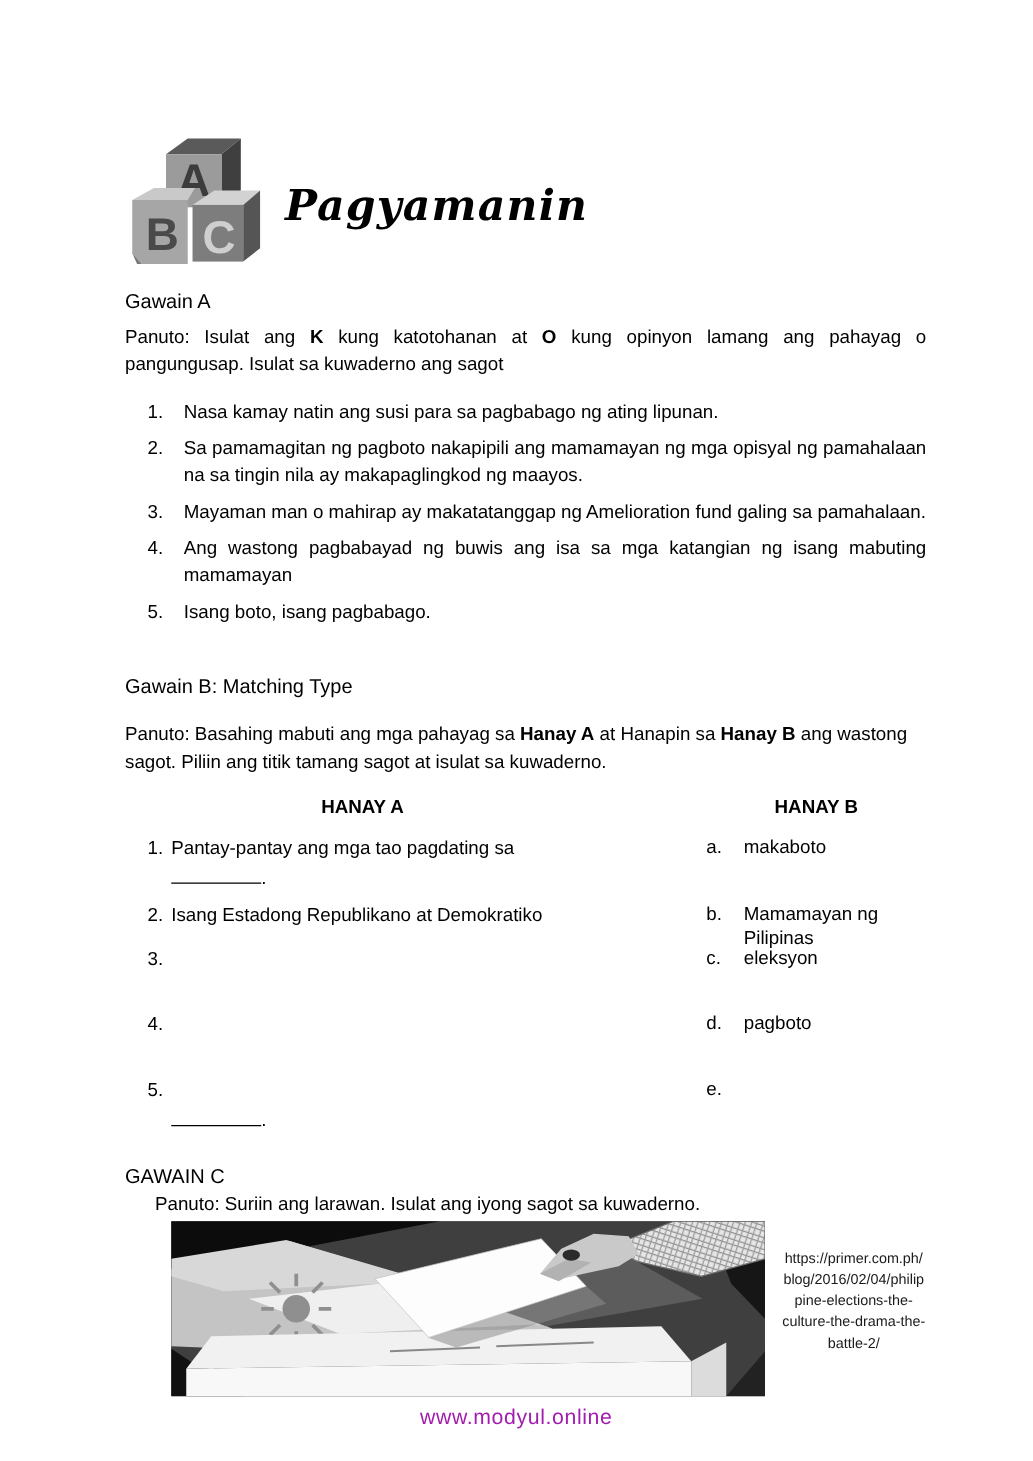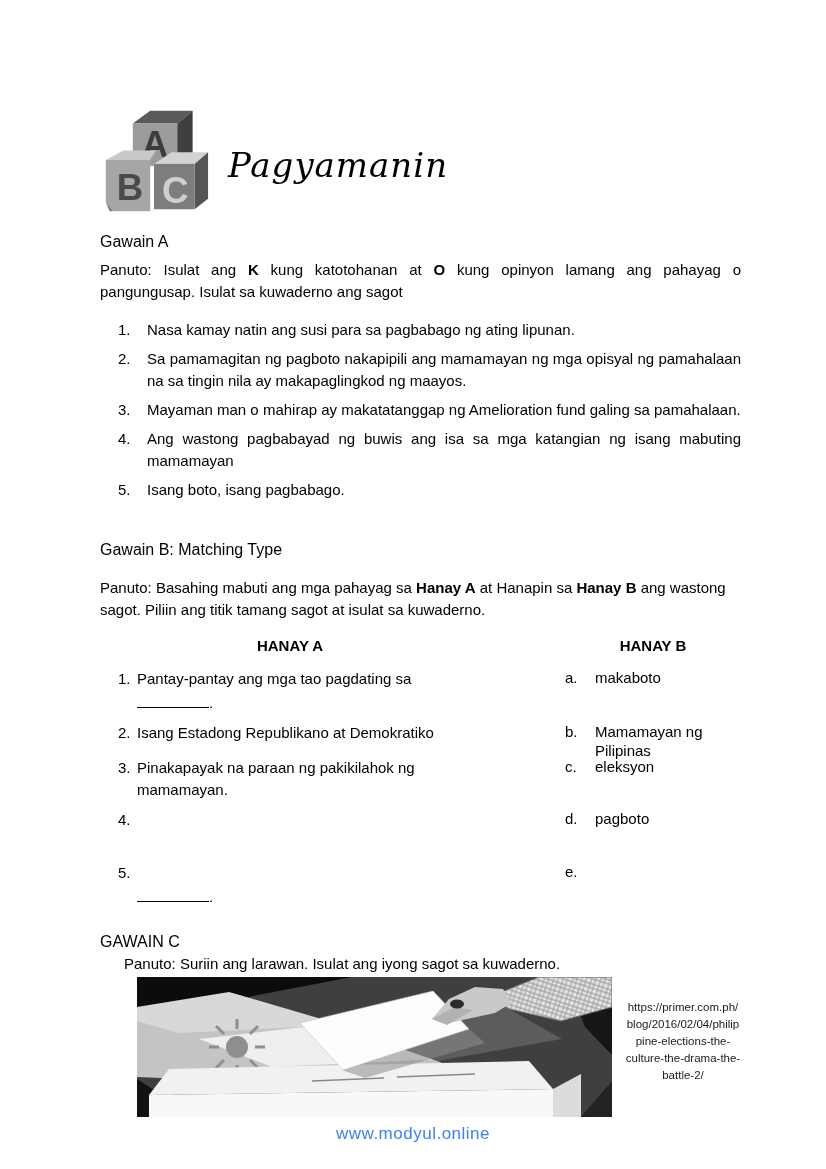--- a/index.html
+++ b/index.html
@@ -14,21 +14,21 @@
     overflow:hidden;
     margin:0 auto;
   }
   .content { position:absolute; left:100px; top:108px; width:641px; }
 
   
   .masthead { display:flex; align-items:center; height:107px; }
   .logo-blocks { width:110px; height:107px; flex:none; }
   .page-title {
     font-family:"DejaVu Serif", serif;
-    font-style:italic; font-weight:normal;
+    font-style:italic; font-weight:bold;
     font-size:34px; letter-spacing:1px;
     margin-left:18px; margin-top:6px;
   }
 
   h2.sec-head { font-size:16px; font-weight:normal; margin-top:16px; line-height:22px; }
   .panuto { margin-top:6px; line-height:22px; }
   .justify { text-align:justify; }
 
   
   .a-list { margin-top:16px; }
@@ -57,21 +57,21 @@
   .figure-row { display:flex; margin-top:2px; }
   .ballot-figure { width:475px; height:140px; margin-left:37px; flex:none; background:#3f3f3f; }
   .citation {
     width:116px; margin-left:13px; padding-top:22px;
     font-size:11.5px; line-height:17px; text-align:center;
     white-space:pre-line; color:#1a1a1a;
   }
 
   .watermark {
     position:absolute; top:1124px; left:0; width:100%;
-    text-align:center; font-size:17px; color:#3b82f6; letter-spacing:0.5px;
+    text-align:center; font-size:17px; color:#a21caf; letter-spacing:0.5px;
   }
 </style>
 </head>
 <body>
 
 <div class="page">
   <div class="content">
 
     <div class="masthead">
       <svg class="logo-blocks" viewBox="0 0 114 107">
@@ -151,21 +151,20 @@
           </div>
           <div class="m-right">
             <span class="m-letter">b.</span>
             <span class="m-answer">Mamamayan ng Pilipinas</span>
           </div>
         </div>
 
         <div class="m-row r2">
           <div class="m-left">
             <span class="num">3.</span>
-            <span class="txt">Pinakapayak na paraan ng pakikilahok ng mamamayan.</span>
           </div>
           <div class="m-right">
             <span class="m-letter">c.</span>
             <span class="m-answer">eleksyon</span>
           </div>
         </div>
 
         <div class="m-row r3">
           <div class="m-left">
             <span class="num">4.</span>

